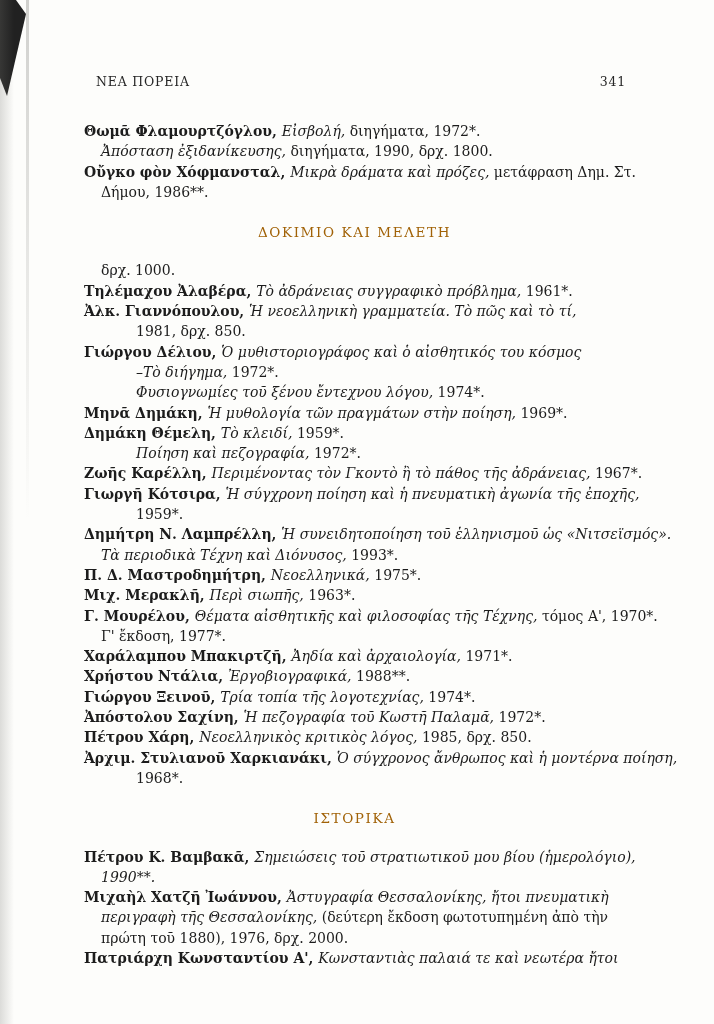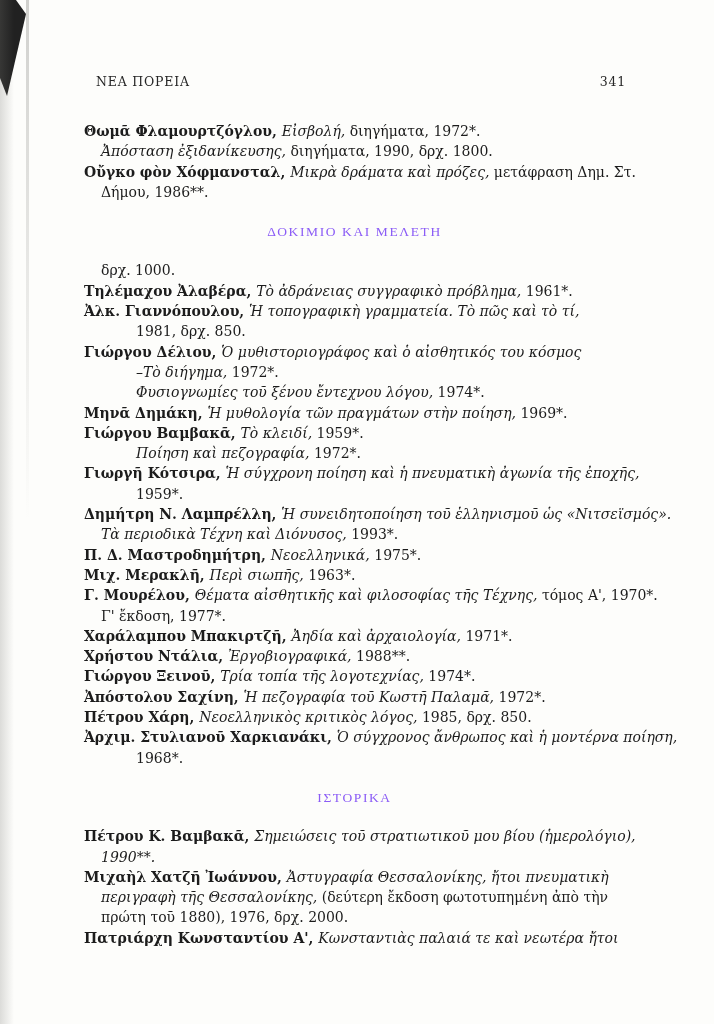--- a/index.html
+++ b/index.html
@@ -36,22 +36,21 @@
     font-size:12.5px; letter-spacing:.8px; color:#262626;
   }
   .content {
     position:absolute; top:121px; left:84px; width:541px;
     font-size:14px; line-height:20.3px;
   }
   .section-heading {
     text-align:center;
     font-size:13.5px; letter-spacing:1.6px;
     margin:20px 0 18px 0;
-    color:#8b5cf6;
-    font-family:Liberation Serif, serif;
+    color:#a16207;
   }
   .line { white-space:nowrap; }
   .indent-0 { padding-left:0; }
   .indent-1 { padding-left:17px; }
   .indent-2 { padding-left:52px; }
   .seg-bold   { font-weight:bold; }
   .seg-italic { font-style:italic; }
   .seg-roman  { }
 </style>
 </head>
@@ -77,34 +76,37 @@
         <div class="line indent-1"><span class="seg-roman">Δήμου, 1986**.</span></div>
       </div>
       <div class="section-heading">ΔΟΚΙΜΙΟ ΚΑΙ ΜΕΛΕΤΗ</div>
       <div class="entry">
         <div class="line indent-1"><span class="seg-roman">δρχ. 1000.</span></div>
       </div>
       <div class="entry">
         <div class="line indent-0"><span class="seg-bold">Τηλέμαχου Ἀλαβέρα, </span><span class="seg-italic">Τὸ ἀδράνειας συγγραφικὸ πρόβλημα,</span><span class="seg-roman"> 1961*.</span></div>
       </div>
       <div class="entry">
-        <div class="line indent-0"><span class="seg-bold">Ἀλκ. Γιαννόπουλου, </span><span class="seg-italic">Ἡ τοπογραφικὴ γραμματεία. Τὸ πῶς καὶ τὸ τί,</span></div>
+        <div class="line indent-0"><span class="seg-bold">Ἀλκ. Γιαννόπουλου, </span><span class="seg-italic">Ἡ νεοελληνικὴ γραμματεία. Τὸ πῶς καὶ τὸ τί,</span></div>
         <div class="line indent-2"><span class="seg-roman">1981, δρχ. 850.</span></div>
       </div>
       <div class="entry">
         <div class="line indent-0"><span class="seg-bold">Γιώργου Δέλιου, </span><span class="seg-italic">Ὁ μυθιστοριογράφος καὶ ὁ αἰσθητικός του κόσμος</span></div>
         <div class="line indent-2"><span class="seg-italic">–Τὸ διήγημα,</span><span class="seg-roman"> 1972*.</span></div>
         <div class="line indent-2"><span class="seg-italic">Φυσιογνωμίες τοῦ ξένου ἔντεχνου λόγου,</span><span class="seg-roman"> 1974*.</span></div>
       </div>
       <div class="entry">
         <div class="line indent-0"><span class="seg-bold">Μηνᾶ Δημάκη, </span><span class="seg-italic">Ἡ μυθολογία τῶν πραγμάτων στὴν ποίηση,</span><span class="seg-roman"> 1969*.</span></div>
       </div>
       <div class="entry">
-        <div class="line indent-0"><span class="seg-bold">Γιώργου Βαμβακᾶ, </span><span class="seg-italic">Τὸ κλειδί,</span><span class="seg-roman"> 1959*.</span></div>
+        <div class="line indent-0"><span class="seg-bold">Δημάκη Θέμελη, </span><span class="seg-italic">Τὸ κλειδί,</span><span class="seg-roman"> 1959*.</span></div>
         <div class="line indent-2"><span class="seg-italic">Ποίηση καὶ πεζογραφία,</span><span class="seg-roman"> 1972*.</span></div>
+      </div>
+      <div class="entry">
+        <div class="line indent-0"><span class="seg-bold">Ζωῆς Καρέλλη, </span><span class="seg-italic">Περιμένοντας τὸν Γκοντὸ ἢ τὸ πάθος τῆς ἀδράνειας,</span><span class="seg-roman"> 1967*.</span></div>
       </div>
       <div class="entry">
         <div class="line indent-0"><span class="seg-bold">Γιωργῆ Κότσιρα, </span><span class="seg-italic">Ἡ σύγχρονη ποίηση καὶ ἡ πνευματικὴ ἀγωνία τῆς ἐποχῆς,</span></div>
         <div class="line indent-2"><span class="seg-roman">1959*.</span></div>
       </div>
       <div class="entry">
         <div class="line indent-0"><span class="seg-bold">Δημήτρη Ν. Λαμπρέλλη, </span><span class="seg-italic">Ἡ συνειδητοποίηση τοῦ ἑλληνισμοῦ ὡς «Νιτσεϊσμός».</span></div>
         <div class="line indent-1"><span class="seg-italic">Τὰ περιοδικὰ Τέχνη καὶ Διόνυσος,</span><span class="seg-roman"> 1993*.</span></div>
       </div>
       <div class="entry">

